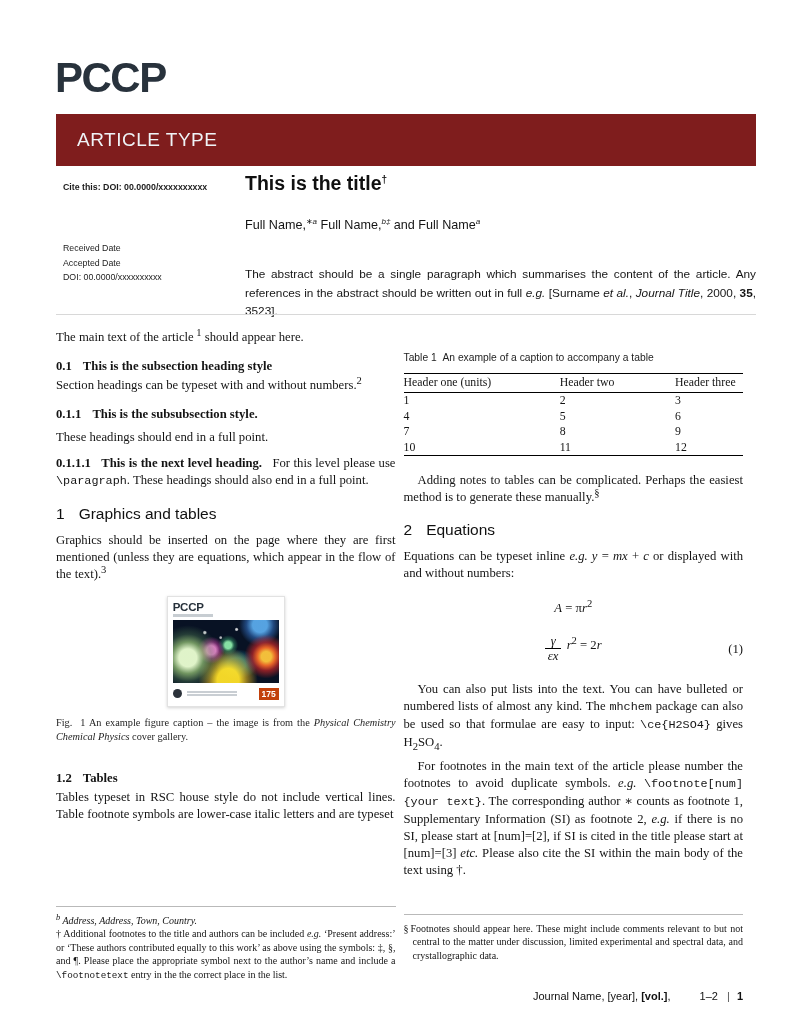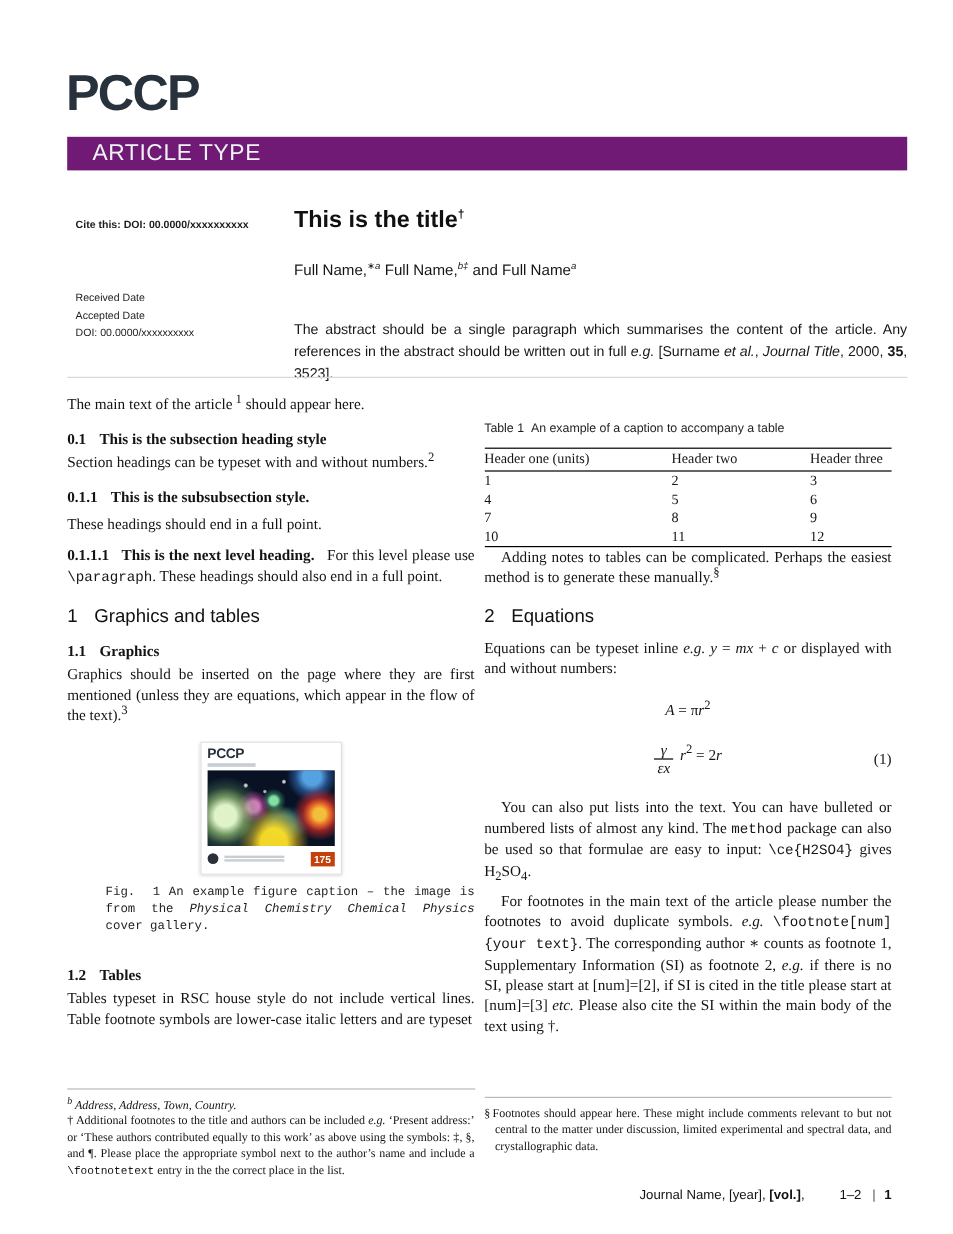--- a/index.html
+++ b/index.html
@@ -12,22 +12,22 @@
 
   .page { position:absolute; inset:0; background:#fff; }
 
   
   .logo {
     position:absolute; left:55px; top:54px;
     font-family:"Liberation Sans","DejaVu Sans",sans-serif;
     font-weight:700; font-size:42px; letter-spacing:-1.5px; color:#28323c;
   }
   .banner {
-    position:absolute; left:56px; top:114px; width:700px; height:28px;
-    background:#701a75; display:flex; align-items:center; padding-left:21px;
+    position:absolute; left:56px; top:114px; width:700px; height:52px;
+    background:#7f1d1d; display:flex; align-items:center; padding-left:21px;
   }
   .banner-text {
     font-family:"Liberation Sans","DejaVu Sans",sans-serif;
     font-size:19px; color:#eff3f6; letter-spacing:.5px;
   }
 
   
   .header-meta {
     position:absolute; left:63px; top:181px; width:178px;
     font-family:"Liberation Sans","DejaVu Sans",sans-serif;
@@ -102,22 +102,22 @@
   .cover-bottom { height:15px; margin-top:3px; display:flex; align-items:center; }
   .rsc-mark { width:9px; height:9px; border-radius:50%; background:#2b313a; }
   .cover-lines { margin-left:5px; flex:1; }
   .cover-lines div { height:1.5px; background:#c9ced3; margin:1.5px 0; width:70%; }
   .cover-badge {
     font-family:"Liberation Sans","DejaVu Sans",sans-serif;
     background:#c2410c; color:#fff; font-size:8.5px; font-weight:700;
     padding:1px 3px; line-height:10px;
   }
   .caption {
-    font-family:Liberation Mono, monospace;
-    font-size:10.3px; line-height:13.8px; text-align:justify; color:#1e1e1e;margin-left:32px;
+    font-family:Liberation Serif, serif;
+    font-size:10.3px; line-height:13.8px; text-align:justify; color:#1e1e1e;
   }
   .h-tables { margin-top:27px; }
 
   
   .tbl-caption {
     font-family:"Liberation Sans","DejaVu Sans",sans-serif;
     font-size:10.3px; color:#1e1e1e; margin-top:23px;
   }
   table.data-table {
     width:100%; margin-top:10px; border-collapse:collapse;
@@ -197,23 +197,20 @@
         <span class="hnum">0.1.1</span><span>This is the subsubsection style.</span>
       </div>
       <p class="body mt7">These headings should end in a full point.</p>
 
       <p class="body mt9"><b>0.1.1.1&nbsp;&nbsp;&nbsp;This is the next level heading.</b>&nbsp;&nbsp; For this level please use <span class="mono">\paragraph</span>. These headings should also end in a full point.</p>
 
       <div class="sec-h">
         <span class="hnum">1</span><span>Graphics and tables</span>
       </div>
 
-      <div class="serif-h">
-        <span class="hnum">1.1</span><span>Graphics</span>
-      </div>
       <p class="body">Graphics should be inserted on the page where they are first mentioned (unless they are equations, which appear in the flow of the text).<sup>3</sup></p>
 
       <div class="figure">
         <div class="cover">
           <div class="cover-top">
             <div class="cover-logo">PCCP</div>
             <div class="cover-subbar"></div>
           </div>
           <div class="cover-art"></div>
           <div class="cover-bottom">
@@ -268,21 +265,21 @@
               <td>9</td>
             </tr>
             <tr>
               <td>10</td>
               <td>11</td>
               <td>12</td>
             </tr>
           </tbody>
       </table>
 
-      <p class="body indent" style="margin-top:0">Adding notes to tables can be complicated.  Perhaps the easiest method is to generate these manually.<sup>§</sup></p>
+      <p class="body indent" style="margin-top:16px">Adding notes to tables can be complicated.  Perhaps the easiest method is to generate these manually.<sup>§</sup></p>
 
       <div class="sec-h">
         <span class="hnum">2</span><span>Equations</span>
       </div>
       <p class="body">Equations can be typeset inline <i>e.g.</i> <i>y</i> = <i>mx</i> + <i>c</i> or displayed with and without numbers:</p>
 
       <div class="equation">
         <span><i>A</i> = π<i>r</i><sup>2</sup></span>
       </div>
 
@@ -290,21 +287,21 @@
         <span class="eq-body">
           <span class="frac">
             <span class="fnum"><i>γ</i></span>
             <span class="fden"><i>εx</i></span>
           </span>
           <span><i>r</i><sup>2</sup> = 2<i>r</i></span>
         </span>
         <span class="eq-label">(1)</span>
       </div>
 
-      <p class="body indent">You can also put lists into the text.  You can have bulleted or numbered lists of almost any kind.  The <span class="mono">method</span> package can also be used so that formulae are easy to input: <span class="mono">\ce{H2SO4}</span> gives H<sub>2</sub>SO<sub>4</sub>.</p>
+      <p class="body indent">You can also put lists into the text.  You can have bulleted or numbered lists of almost any kind.  The <span class="mono">mhchem</span> package can also be used so that formulae are easy to input: <span class="mono">\ce{H2SO4}</span> gives H<sub>2</sub>SO<sub>4</sub>.</p>
       <p class="body indent" style="margin-top:3px">For footnotes in the main text of the article please number the footnotes to avoid duplicate symbols. <i>e.g.</i> <span class="mono">\footnote[num]{your text}</span>.  The corresponding author ∗ counts as footnote 1, Supplementary Information (SI) as footnote 2, <i>e.g.</i> if there is no SI, please start at [num]=[2], if SI is cited in the title please start at [num]=[3] <i>etc.</i>  Please also cite the SI within the main body of the text using †.</p>
 
       <div class="fnblock fnblock-right">
         <div class="fnrule"></div>
         <p class="fn hang">§ Footnotes should appear here.  These might include comments relevant to but not central to the matter under discussion, limited experimental and spectral data, and crystallographic data.</p>
       </div>
 
       <div class="footer">
         <span>Journal Name, [year], <b>[vol.]</b>,</span>
         <span class="pages">1–2</span>

